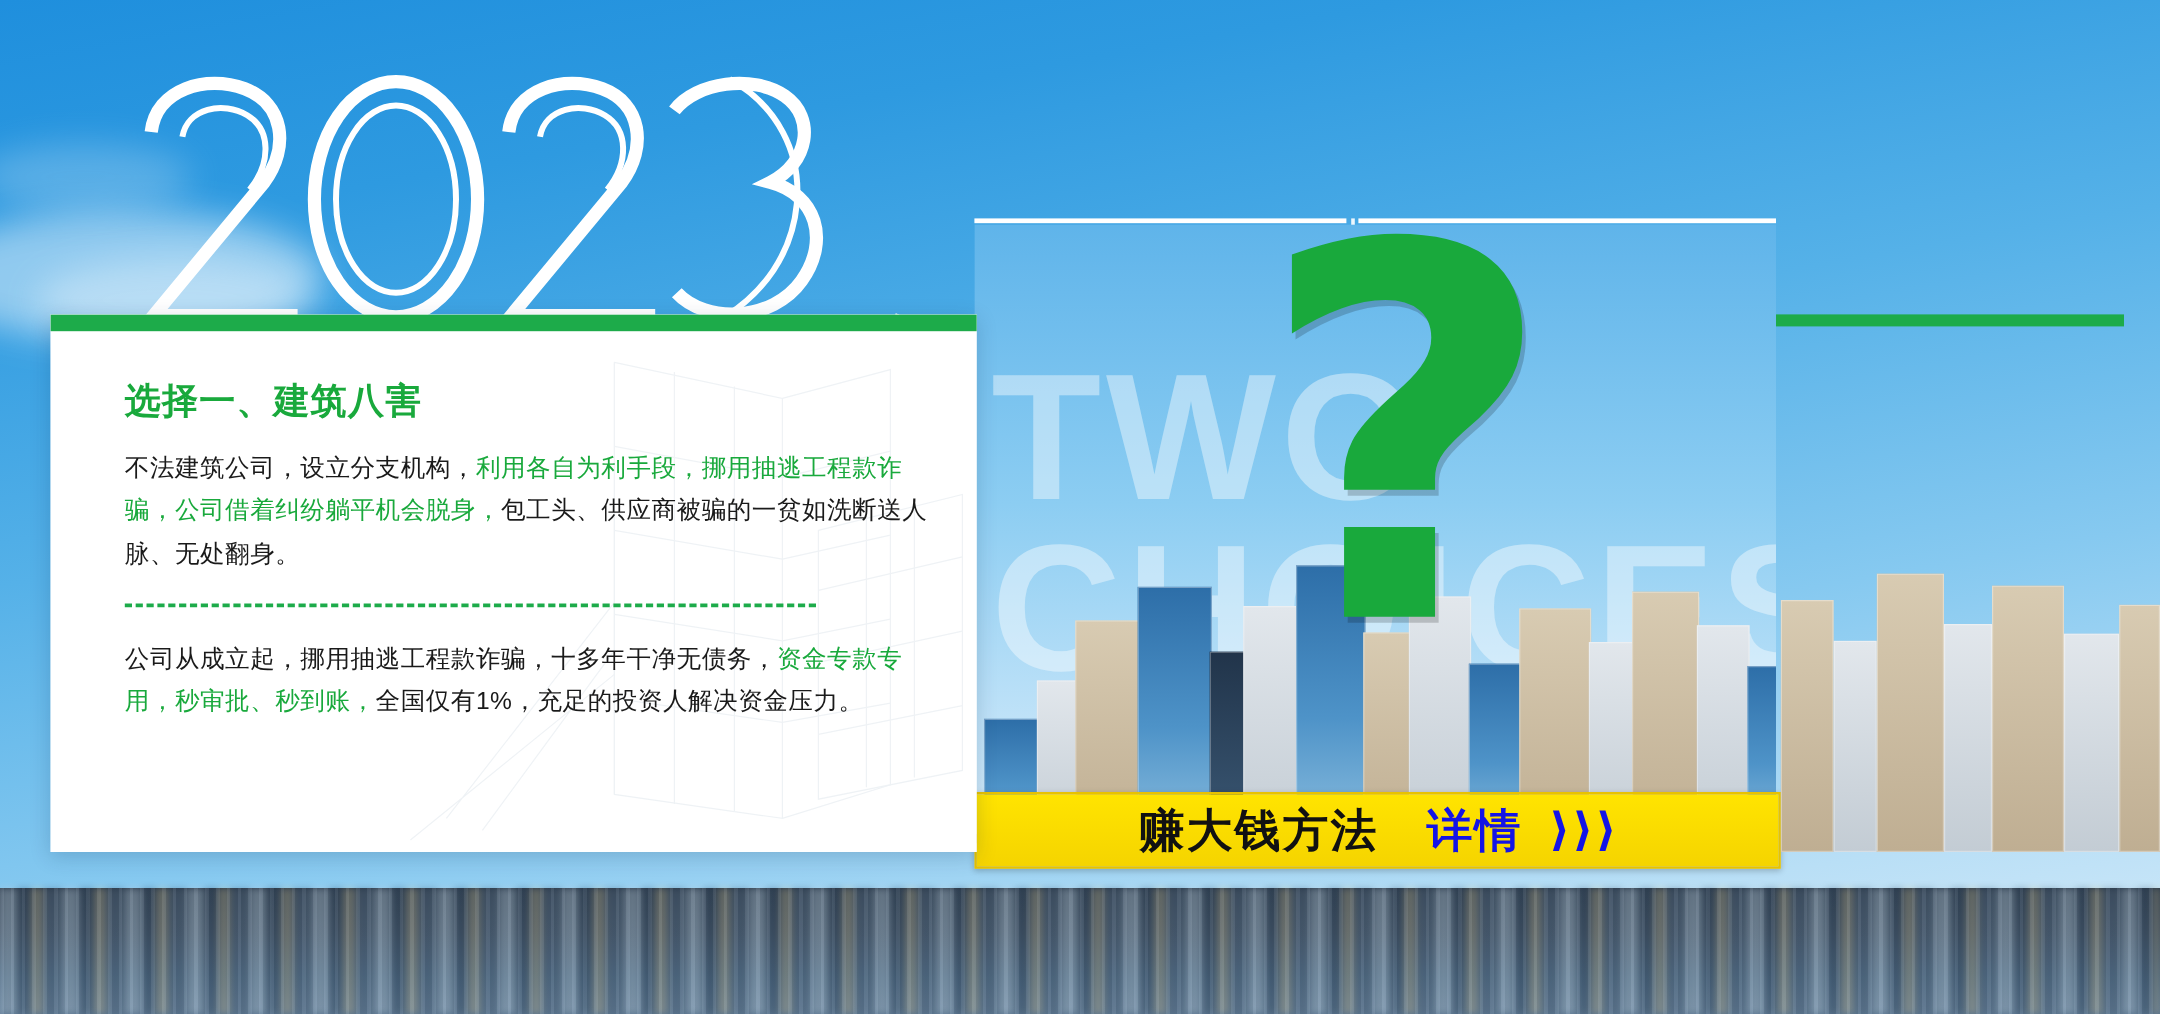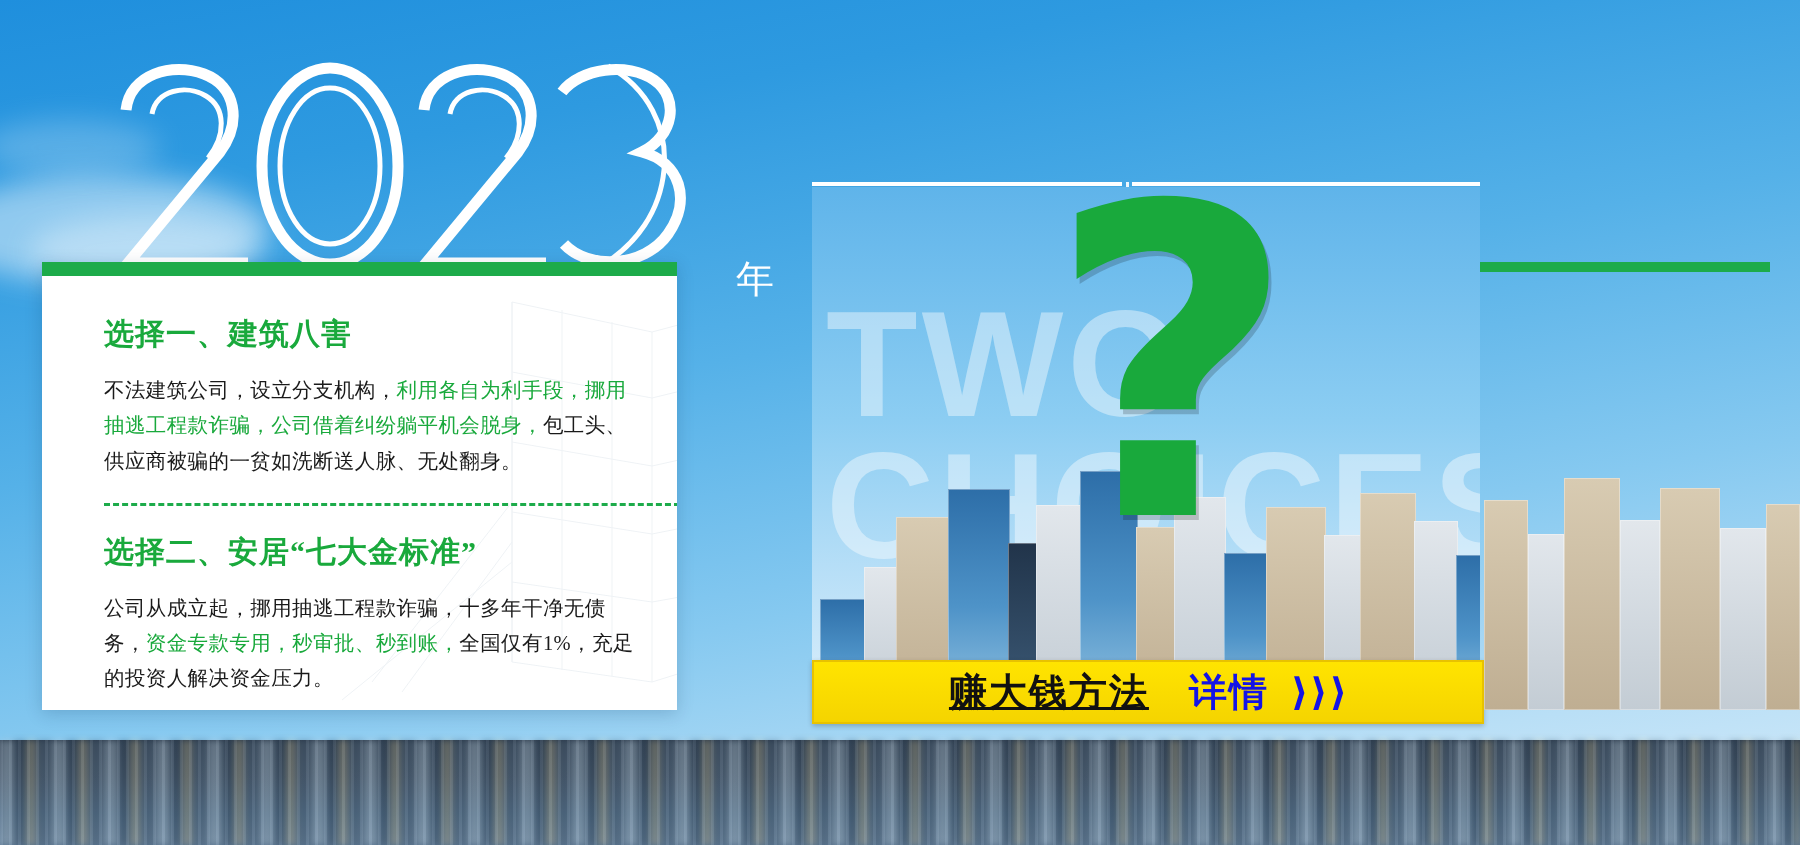--- a/index.html
+++ b/index.html
@@ -82,32 +82,31 @@
   }
 
   
   .cta{
     position:absolute;left:812px;top:660px;width:668px;height:60px;
     background:linear-gradient(180deg,#ffe400,#f5d400);
     border:2px solid #e8c200;
     display:flex;align-items:center;justify-content:center;gap:40px;
     box-shadow:0 2px 5px rgba(0,0,0,.22);
   }
-  .cta-main{font-size:38px;font-weight:700;color:#111;letter-spacing:2px;text-decoration:underline;}
+  .cta-main{font-size:38px;font-weight:700;color:#111;letter-spacing:2px;}
   .cta-sub{font-size:38px;font-weight:700;color:#1414e6;letter-spacing:2px;}
   .cta-arrows{display:flex;align-items:center;gap:2px;margin-left:-18px;}
   .cta-arrows span{font-size:38px;font-weight:700;color:#1414e6;line-height:1;}
 
   
   .card{
-    position:absolute;left:42px;top:262px;width:635px;height:448px;
+    position:absolute;left:42px;top:262px;width:772px;height:448px;
     background:#ffffff;
     box-shadow:0 4px 16px rgba(0,40,80,.18);
     overflow:hidden;
-    font-family:Liberation Serif, serif;
   }
   .card-top{position:absolute;left:0;top:0;width:100%;height:14px;background:#1dab4a;}
   .card-bg{position:absolute;inset:0;opacity:.5;}
   .card-inner{position:relative;padding:52px 40px 0 62px;}
 
   .sec-title{
     font-size:30px;font-weight:700;color:#19a93c;letter-spacing:1px;margin:0 0 18px 0;
   }
   .sec-body{
     font-size:20.5px;line-height:1.72;color:#1a1a1a;margin:0;letter-spacing:.4px;
@@ -246,21 +245,20 @@
     </div>
 
     <div class="card-inner">
       <h2 class="sec-title">选择一、建筑八害</h2>
       <p class="sec-body">
         <span>不法建筑公司，设立分支机构，</span><span class="g">利用各自为利手段，挪用抽逃工程款诈骗，公司借着纠纷躺平机会脱身，</span><span>包工头、供应商被骗的一贫如洗断送人脉、无处翻身。</span>
       </p>
 
       <div class="divider"></div>
 
-      <h2 class="sec-title sec2">选择二、安居“七大金标准”</h2>
       <p class="sec-body">
         <span>公司从成立起，挪用抽逃工程款诈骗，十多年干净无债务，</span><span class="g">资金专款专用，秒审批、秒到账，</span><span>全国仅有1%，充足的投资人解决资金压力。</span>
       </p>
     </div>
   </div>
 
   <div class="bottom-strip">
     <div class="bottom-blur"></div>
   </div>
 

